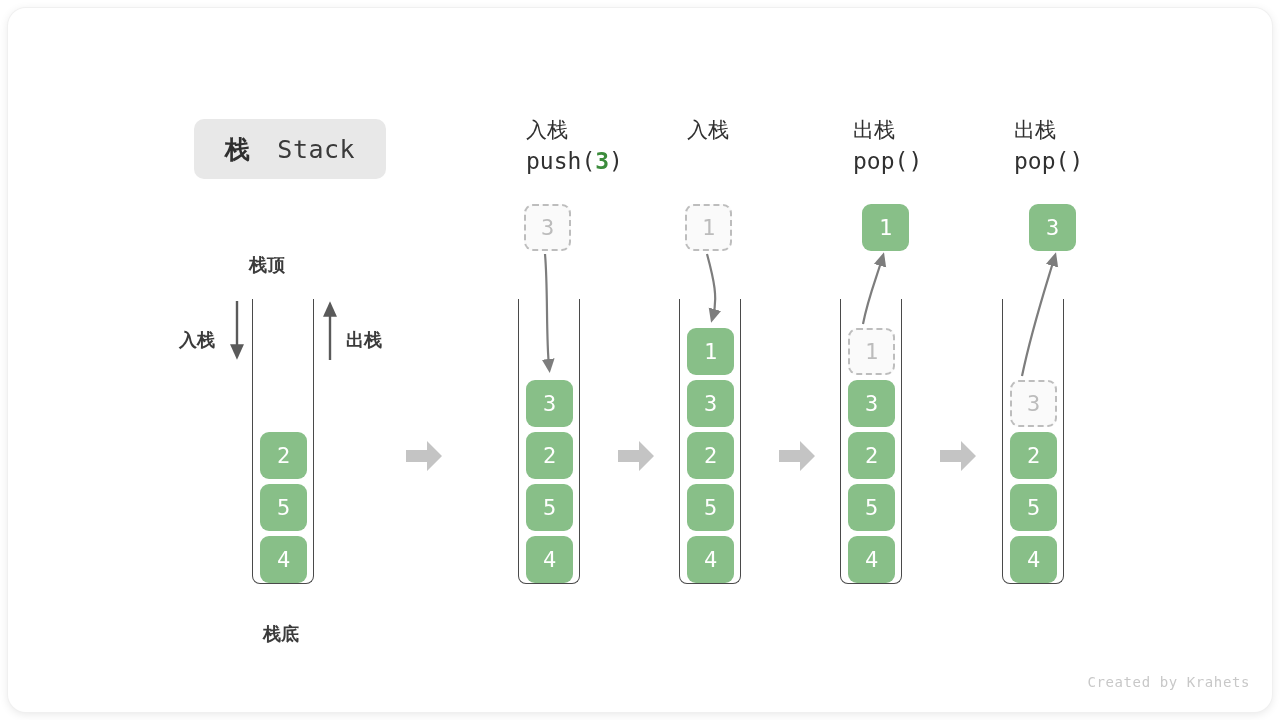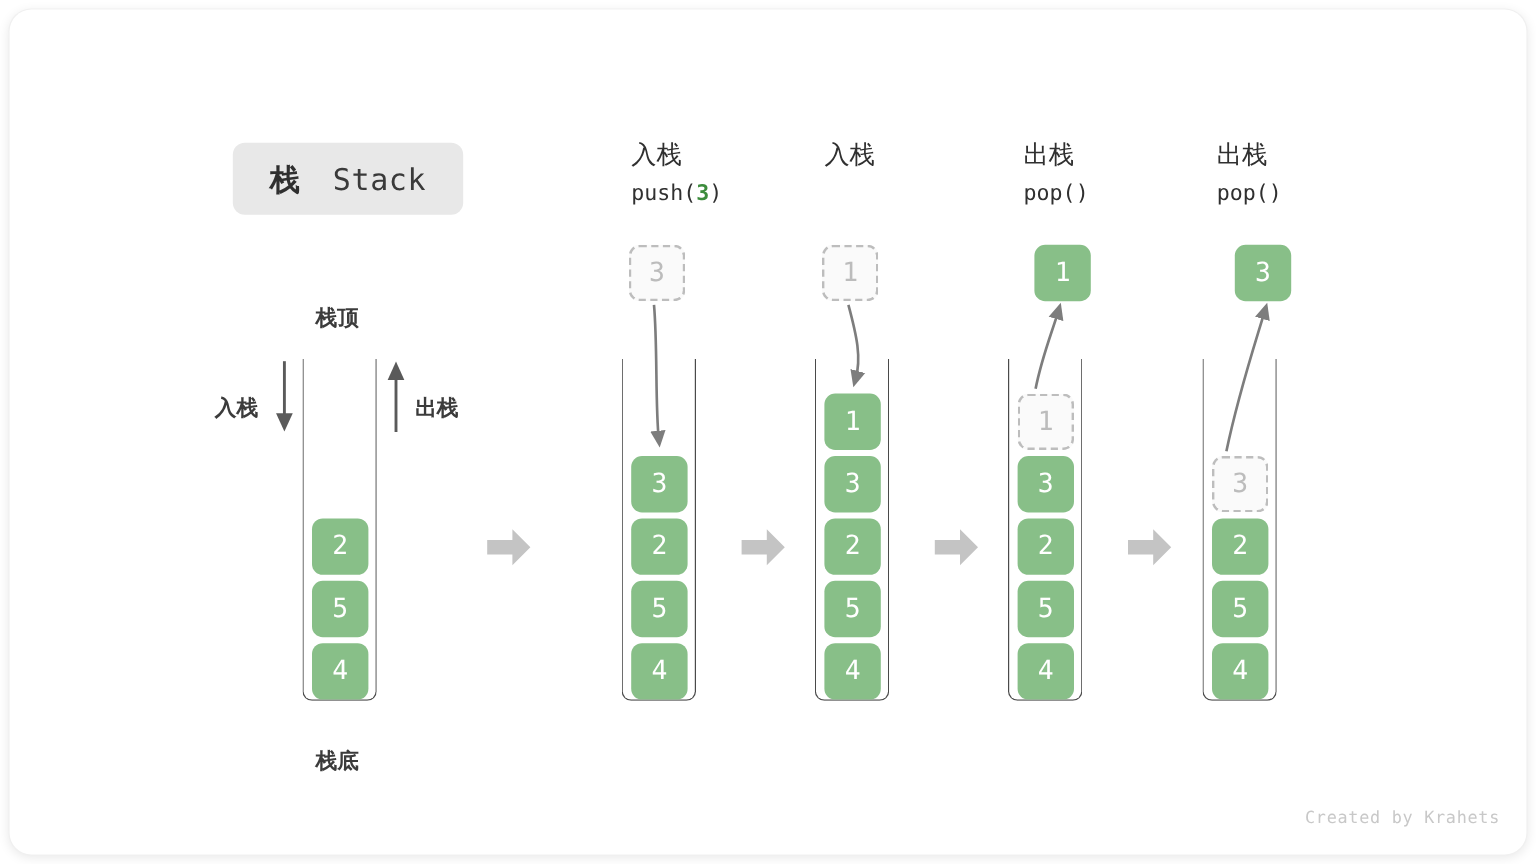--- a/index.html
+++ b/index.html
@@ -72,21 +72,21 @@
     white-space: nowrap;
   }
   .col-head .line-cn {
     font-family: "Liberation Sans", "DejaVu Sans", sans-serif;
     font-size: 21px;
     color: #303030;
     line-height: 31px;
   }
   .col-head .line-code {
     font-family: "DejaVu Sans Mono", "Liberation Mono", monospace;
-    font-size: 18px;
+    font-size: 23px;
     color: #303030;
     line-height: 33px;
   }
   .col-head .line-code .num {
     color: #3c8c3c;
     font-weight: bold;
   }
 
   
   .stack-box {
@@ -155,21 +155,21 @@
 </head>
 <body>
 
 <div id="canvas">
 
   <div id="title-badge">
     <span class="t-cn">栈</span>
     <span class="t-en">Stack</span>
   </div>
 
-  <div class="cn-bold" style="left:255px; top:245px;">栈顶</div>
+  <div class="cn-bold" style="left:241px; top:245px;">栈顶</div>
   <div class="cn-bold" style="left:255px; top:614px;">栈底</div>
   <div class="cn-bold" style="left:171px; top:320px;">入栈</div>
   <div class="cn-bold" style="left:338px; top:320px;">出栈</div>
 
   <div class="col-head" style="left:518px; top:106px;">
     <div class="line-cn">入栈</div>
     <div class="line-code"><span>push(</span><span class="num">3</span><span>)</span></div>
   </div>
 
   <div class="col-head" style="left:679px; top:106px;">

